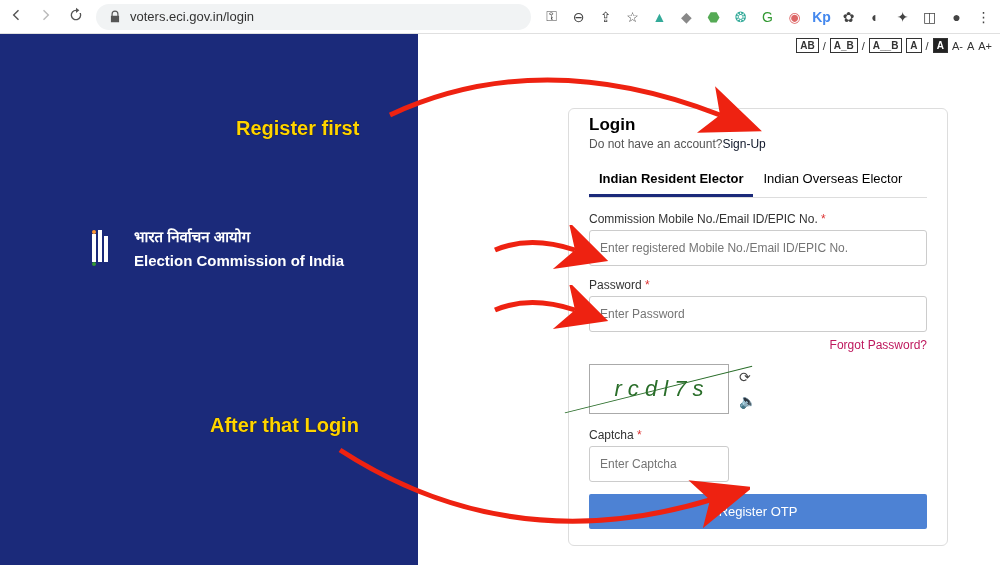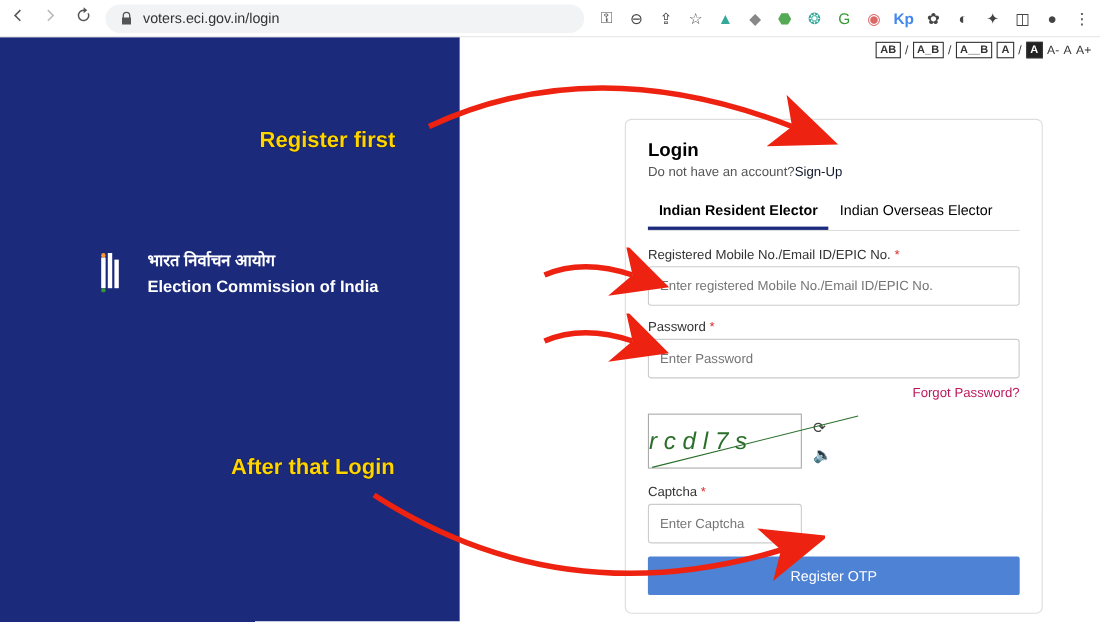--- a/index.html
+++ b/index.html
@@ -25,34 +25,34 @@
 .logo-text { color: #fff; }
 .logo-text .hindi { font-size: 15px; font-weight: bold; margin-bottom: 6px; }
 .logo-text .english { font-size: 15px; font-weight: bold; }
 
 
 .a11y { position: absolute; right: 8px; top: 4px; display: flex; gap: 4px; align-items: center; font-size: 11px; color: #333; }
 .a11y .box { border: 1px solid #333; padding: 1px 3px; font-size: 10px; font-weight: bold; }
 .a11y .box.dark { background: #222; color: #fff; }
 
 
-.card { position: absolute; left: 150px; top: 74px; width: 380px; border: 1px solid #ddd; border-radius: 6px; padding: 18px 20px 16px; }
+.card { position: absolute; left: 150px; top: 74px; width: 380px; border: 1px solid #ddd; border-radius: 6px; padding: 6px 20px 16px; }
 .card h2 { font-size: 17px; margin-bottom: 2px; }
 .signup-line { font-size: 12px; color: #555; margin-bottom: 12px; }
 .signup-line a { color: #0f172a; text-decoration: none; }
 .tabs { display: flex; border-bottom: 1px solid #ddd; margin-bottom: 14px; }
 .tabs .tab { padding: 8px 10px; font-size: 13px; cursor: pointer; }
 .tabs .tab.active { font-weight: bold; border-bottom: 3px solid #1b2a7a; text-align: center; }
 .field-label { font-size: 12px; color: #333; margin-bottom: 4px; }
 .field-label .req { color: #d33; }
 .input { width: 100%; border: 1px solid #ccc; border-radius: 3px; padding: 10px; font-size: 12px; margin-bottom: 12px; color: #888; }
 .forgot { text-align: right; font-size: 12px; margin-top: -6px; margin-bottom: 12px; }
 .forgot a { color: #be185d; text-decoration: none; margin-top: 27px; }
 .captcha-row { display: flex; align-items: center; gap: 10px; margin-bottom: 14px; }
-.captcha-img { width: 140px; height: 50px; border: 1px solid #aaa; position: relative; background: #fff; font-family: cursive; font-style: italic; font-size: 22px; display: flex; align-items: center; color: #2a6e2a; }
+.captcha-img { width: 140px; height: 50px; border: 1px solid #aaa; position: relative; background: #fff; font-family: cursive; font-style: italic; font-size: 22px; display: flex; align-items: center; justify-content: center; color: #2a6e2a; }
 .captcha-img .strike { position: absolute; width: 140%; height: 1px; background: #2a6e2a; transform: rotate(-14deg); }
 .captcha-icons { display: flex; flex-direction: column; gap: 8px; font-size: 14px; color: #444; }
 .input.small { width: 140px; }
 .btn { width: 100%; background: #4d82d4; color: #fff; border: none; padding: 10px; font-size: 13px; border-radius: 2px; cursor: pointer; }
 
 
 .ann-text { position: absolute; color: #ffd400; font-weight: bold; font-size: 20px; text-shadow: 0 0 1px #000; z-index: 20; }
 .arrow-svg { position: absolute; z-index: 15; pointer-events: none; }
 </style>
 </head>
@@ -136,21 +136,21 @@
     <div class="card">
       <h2>Login</h2>
       <div class="signup-line">
         <span>Do not have an account?</span><a href="#">Sign-Up</a>
       </div>
       <div class="tabs">
         <div class="tab active">Indian Resident Elector</div>
         <div class="tab">Indian Overseas Elector</div>
       </div>
       <div class="field-label">
-        <span>Registered Mobile No./Email ID/EPIC No.</span> <span class="req">*</span>
+        <span>Commission Mobile No./Email ID/EPIC No.</span> <span class="req">*</span>
       </div>
       <input class="input" placeholder="Enter registered Mobile No./Email ID/EPIC No." style="">
       <div class="field-label">
         <span>Password</span> <span class="req">*</span>
       </div>
       <input class="input" type="password" placeholder="Enter Password" style="">
       <div class="forgot"><a href="#">Forgot Password?</a></div>
       <div class="captcha-row">
         <div class="captcha-img">
           <span>r c d l 7 s</span>

